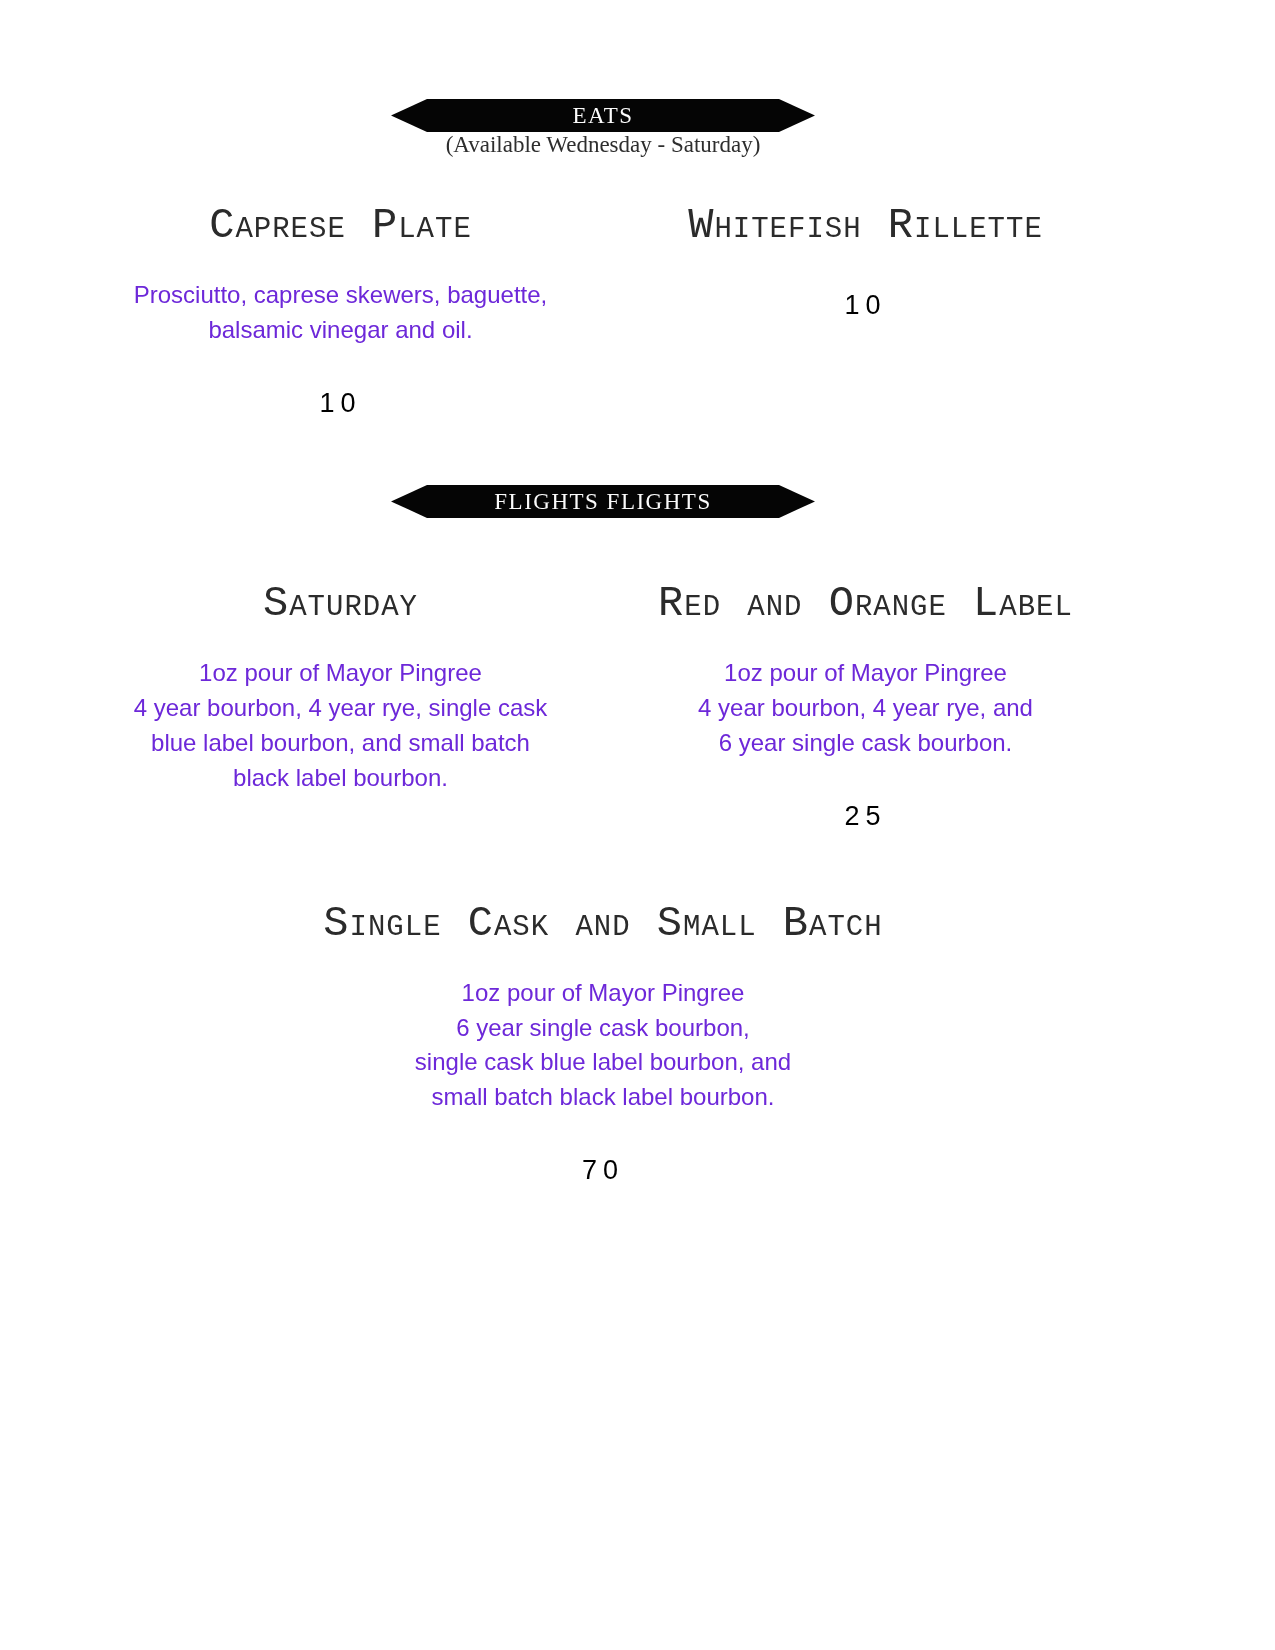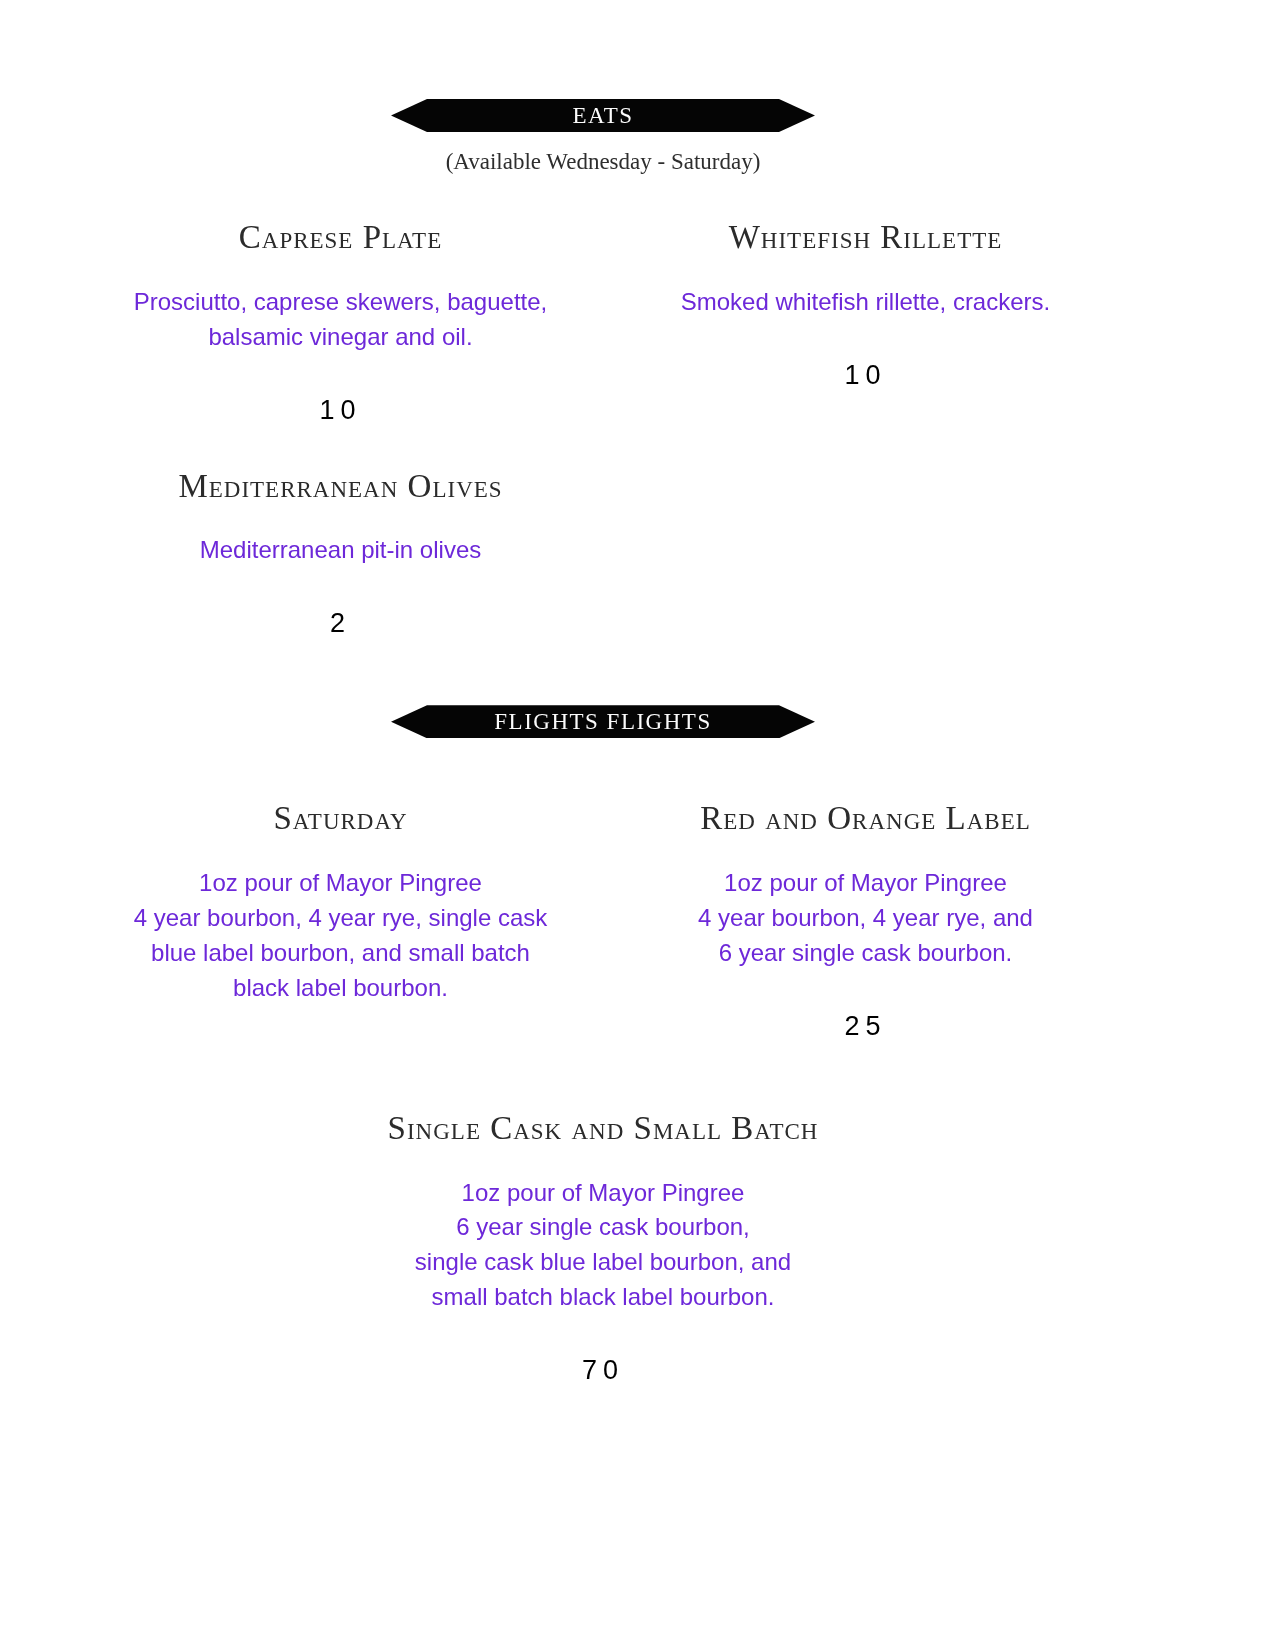--- a/index.html
+++ b/index.html
@@ -33,38 +33,37 @@
     text-align: center;
     padding: 0 50px;
     clip-path: polygon(0 50%, 36px 0, calc(100% - 36px) 0, 100% 50%, calc(100% - 36px) 100%, 36px 100%);
   }
 
   .subtitle {
     text-align: center;
     font-family: "Liberation Serif", serif;
     font-size: 23px;
     color: #2e2e2e;
-    margin-top: 17px;
   }
 
   .menu-grid {
     display: grid;
     grid-template-columns: 1fr 1fr;
     margin-top: 44px;
     row-gap: 42px;
   }
   .menu-grid.no-subtitle { margin-top: 62px; }
 
   .menu-item { text-align: center; padding: 0 18px; }
 
   .item-name {
-    font-family: Liberation Serif, serif;
+    font-family: Liberation Mono, monospace;
     font-variant: small-caps;
     font-weight: 400;
-    font-size: 33px;
+    font-size: 42px;
     letter-spacing: 1px;
     color: #2b2b2b;
     margin-bottom: 28px;
     line-height: 1.15;
   }
 
   .item-desc {
     font-size: 24px;
     line-height: 1.45;
     white-space: pre-line;
@@ -97,30 +96,24 @@
       <div class="menu-grid">
         <div class="menu-item">
           <h2 class="item-name">Caprese Plate</h2>
           <p class="item-desc">Prosciutto, caprese skewers, baguette,
 balsamic vinegar and oil.</p>
           <div class="item-price">10</div>
         </div>
 
         <div class="menu-item">
           <h2 class="item-name">Whitefish Rillette</h2>
-          <p class="item-desc">Smoked whitefish rillette, crackers.</p>
           <div class="item-price">10</div>
         </div>
 
 
-        <div class="menu-item">
-          <h2 class="item-name">Mediterranean Olives</h2>
-          <p class="item-desc">Mediterranean pit-in olives</p>
-          <div class="item-price">2</div>
-        </div>
       </div>
     </section>
 
     <section class="section-whiskey">
       <div class="ribbon-row">
         <div class="ribbon">FLIGHTS FLIGHTS</div>
       </div>
 
       <div class="menu-grid no-subtitle">
         <div class="menu-item">

